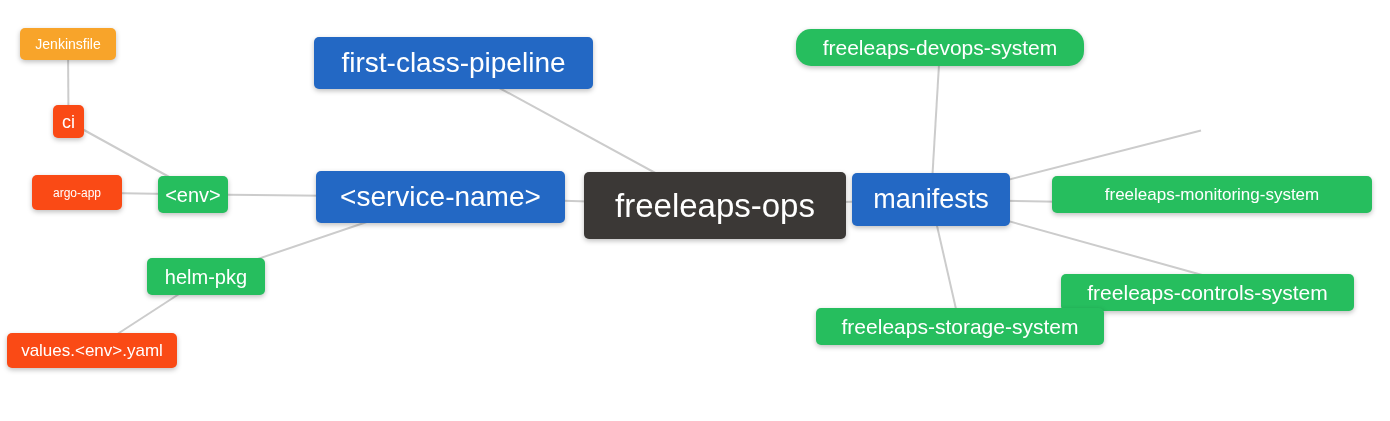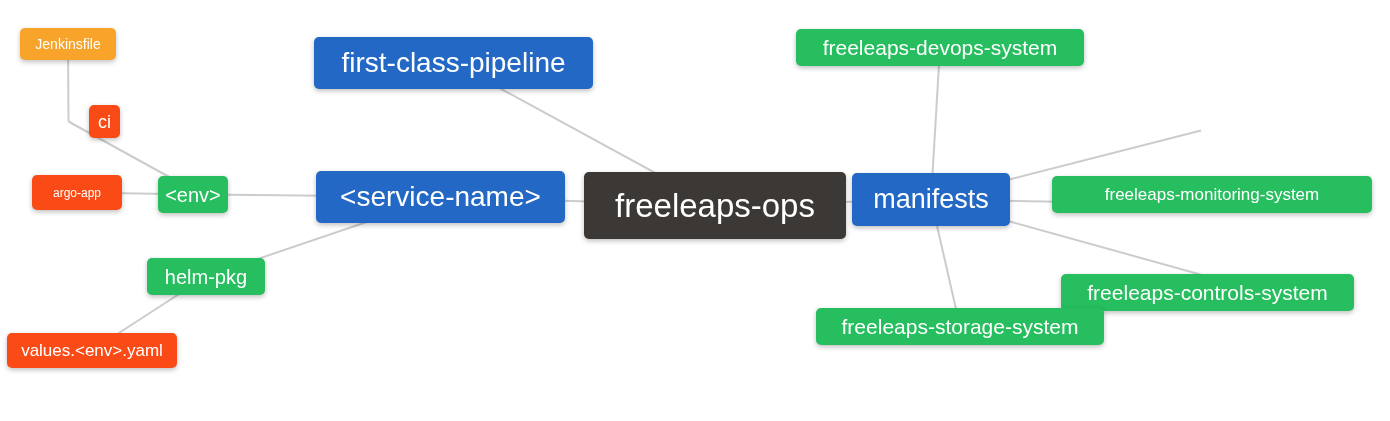--- a/index.html
+++ b/index.html
@@ -57,21 +57,21 @@
       <line stroke="#CCCCCC" stroke-width="2" x1="931" y1="199.5" x2="1212" y2="204.5"></line>
       <line stroke="#CCCCCC" stroke-width="2" x1="931" y1="199.5" x2="1207.5" y2="276.5"></line>
       <line stroke="#CCCCCC" stroke-width="2" x1="931" y1="199.5" x2="960" y2="326.5"></line>
     </svg>
 <div class="node" style="left: 584px; top: 172px; width: 262px; height: 67px; background: rgb(59, 56, 54); color: rgb(255, 255, 255); font-size: 33px;">freeleaps-ops</div>
     <div class="node" style="left: 314px; top: 37px; width: 279px; height: 52px; background: rgb(35, 104, 196); color: rgb(255, 255, 255); font-size: 28px;">first-class-pipeline</div>
     <div class="node" style="left: 316px; top: 171px; width: 249px; height: 52px; background: rgb(35, 104, 196); color: rgb(255, 255, 255); font-size: 28px;">&lt;service-name&gt;</div>
     <div class="node" style="left: 852px; top: 173px; width: 158px; height: 53px; background: rgb(35, 104, 196); color: rgb(255, 255, 255); font-size: 27px;">manifests</div>
     <div class="node" style="left: 158px; top: 176px; width: 70px; height: 37px; background: rgb(38, 190, 94); color: rgb(255, 255, 255); font-size: 20px;">&lt;env&gt;</div>
     <div class="node" style="left: 147px; top: 258px; width: 118px; height: 37px; background: rgb(38, 190, 94); color: rgb(255, 255, 255); font-size: 20px;">helm-pkg</div>
-    <div class="node" style="left: 53px; top: 105px; width: 31px; height: 33px; background: rgb(250, 74, 21); color: rgb(255, 255, 255); font-size: 18px; margin-left: 36px;">ci</div>
+    <div class="node" style="left: 53px; top: 105px; width: 31px; height: 33px; background: rgb(250, 74, 21); color: rgb(255, 255, 255); font-size: 18px;">ci</div>
     <div class="node" style="left: 32px; top: 175px; width: 90px; height: 35px; background: rgb(250, 74, 21); color: rgb(255, 255, 255); font-size: 12px;">argo-app</div>
     <div class="node" style="left: 20px; top: 28px; width: 96px; height: 32px; background: rgb(248, 164, 42); color: rgb(255, 255, 255); font-size: 14px;">Jenkinsfile</div>
     <div class="node" style="left: 7px; top: 333px; width: 170px; height: 35px; background: rgb(250, 74, 21); color: rgb(255, 255, 255); font-size: 17px;">values.&lt;env&gt;.yaml</div>
-    <div class="node" style="left: 796px; top: 29px; width: 288px; height: 37px; background: rgb(38, 190, 94); color: rgb(255, 255, 255); font-size: 21px;">freeleaps-devops-system</div>
+    <div class="node" style="left: 796px; top: 29px; width: 288px; height: 37px; background: rgb(38, 190, 94); color: rgb(255, 255, 255); font-size: 21px; border-radius: 15px;">freeleaps-devops-system</div>
     <div class="node" style="left: 1052px; top: 176px; width: 320px; height: 37px; background: rgb(38, 190, 94); color: rgb(255, 255, 255); font-size: 17px;">freeleaps-monitoring-system</div>
     <div class="node" style="left: 1061px; top: 274px; width: 293px; height: 37px; background: rgb(38, 190, 94); color: rgb(255, 255, 255); font-size: 21px;">freeleaps-controls-system</div>
     <div class="node" style="left: 816px; top: 308px; width: 288px; height: 37px; background: rgb(38, 190, 94); color: rgb(255, 255, 255); font-size: 21px;">freeleaps-storage-system</div>
   </div>
 
 </body></html>

